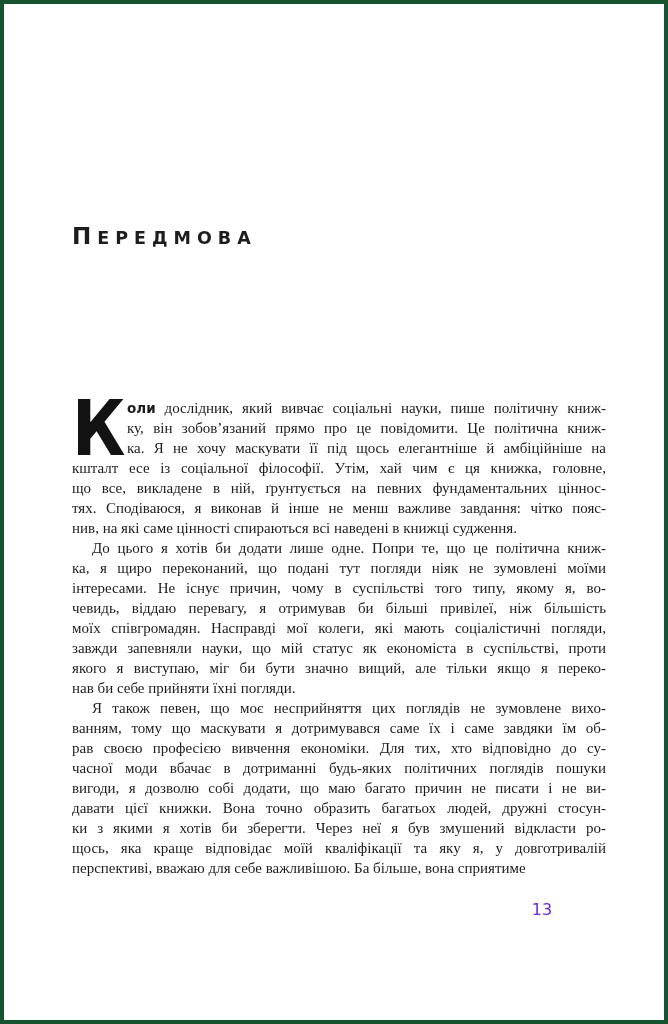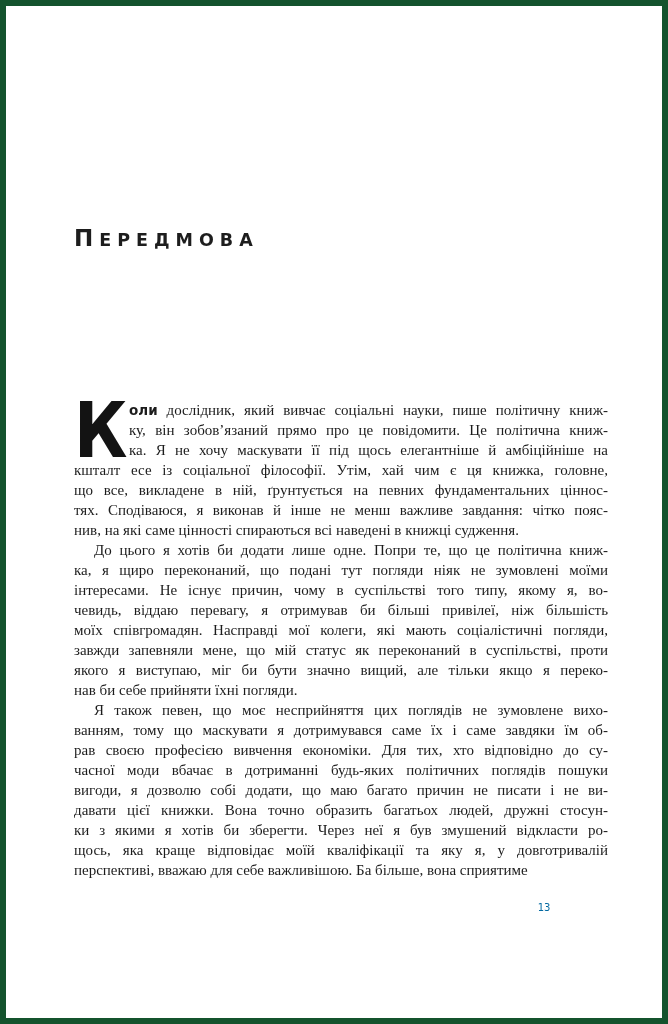--- a/index.html
+++ b/index.html
@@ -5,21 +5,21 @@
   html, body { margin: 0; padding: 0; background: #ffffff; }
   .page {
     position: relative;
     width: 668px;
     height: 1024px;
     background: #ffffff;
     color: #1c1c1c;
     font-family: "Liberation Serif", "DejaVu Serif", serif;
     overflow: hidden;
     box-sizing: border-box;
-    border: 6px solid #14532d;
+    border: 4px solid #14532d;
   }
   .chapter-heading {
     position: absolute;
     left: 68px;
     top: 210px;
     font-family: "DejaVu Sans", "Liberation Sans", sans-serif;
     font-weight: 700;
     color: #1d1d1d;
     letter-spacing: 6px;
     white-space: nowrap;
@@ -62,22 +62,22 @@
     transform: scaleX(0.86);
     transform-origin: 0 50%;
   }
   .page-number {
     position: absolute;
     left: 520px;
     top: 896px;
     width: 36px;
     text-align: center;
     font-family: "DejaVu Sans", "Liberation Sans", sans-serif;
-    font-size: 10px;
-    color: #0369a1;
+    font-size: 16px;
+    color: #6d28d9;
   }
 </style>
 </head>
 <body>
 
 <div class="page">
 
   <h1 class="chapter-heading" style="margin:0;">
     <span class="initial">П</span><span class="rest">ЕРЕДМОВА</span>
   </h1>
@@ -92,21 +92,21 @@
         <div class="line">що все, викладене в ній, ґрунтується на певних фундаментальних ціннос-</div>
         <div class="line">тях. Сподіваюся, я виконав й інше не менш важливе завдання: чітко пояс-</div>
         <div class="line final">нив, на які саме цінності спираються всі наведені в книжці судження.</div>
       </div>
       <div class="paragraph">
         <div class="line indent">До цього я хотів би додати лише одне. Попри те, що це політична книж-</div>
         <div class="line">ка, я щиро переконаний, що подані тут погляди ніяк не зумовлені моїми</div>
         <div class="line">інтересами. Не існує причин, чому в суспільстві того типу, якому я, во-</div>
         <div class="line">чевидь, віддаю перевагу, я отримував би більші привілеї, ніж більшість</div>
         <div class="line">моїх співгромадян. Насправді мої колеги, які мають соціалістичні погляди,</div>
-        <div class="line">завжди запевняли мене, що мій статус як переконаний в суспільстві, проти</div>
+        <div class="line">завжди запевняли науки, що мій статус як економіста в суспільстві, проти</div>
         <div class="line">якого я виступаю, міг би бути значно вищий, але тільки якщо я переко-</div>
         <div class="line final">нав би себе прийняти їхні погляди.</div>
       </div>
       <div class="paragraph">
         <div class="line indent">Я також певен, що моє несприйняття цих поглядів не зумовлене вихо-</div>
         <div class="line">ванням, тому що маскувати я дотримувався саме їх і саме завдяки їм об-</div>
         <div class="line">рав своєю професією вивчення економіки. Для тих, хто відповідно до су-</div>
         <div class="line">часної моди вбачає в дотриманні будь-яких політичних поглядів пошуки</div>
         <div class="line">вигоди, я дозволю собі додати, що маю багато причин не писати і не ви-</div>
         <div class="line">давати цієї книжки. Вона точно образить багатьох людей, дружні стосун-</div>

